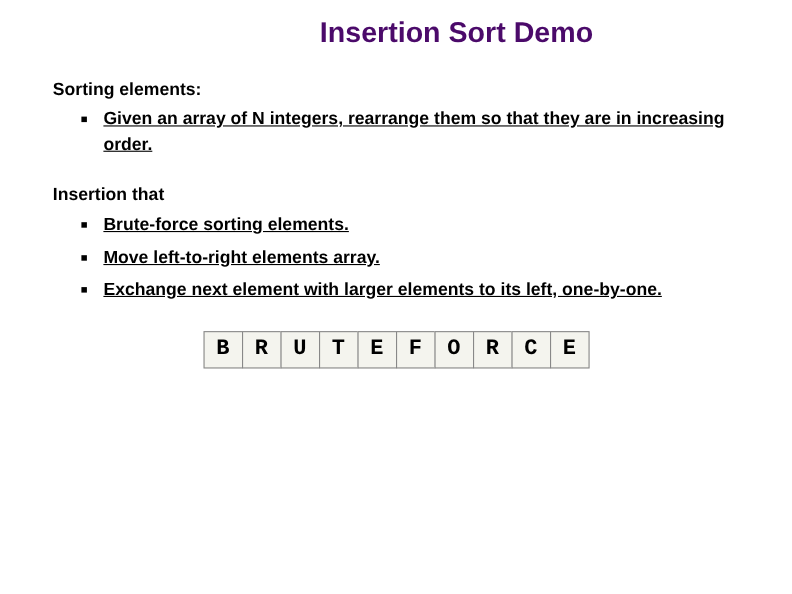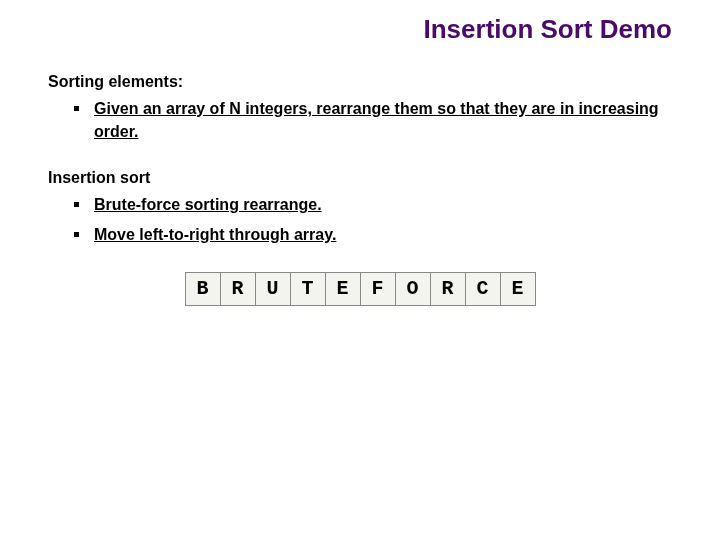--- a/index.html
+++ b/index.html
@@ -13,21 +13,21 @@
       background: #ffffff;
       font-family: Arial, Helvetica, sans-serif;
       overflow: hidden;
     }
     .slide {
       width: 100%;
       height: 100%;
       padding: 14px 48px 20px 48px;
     }
     .title {
-      text-align: right;
+      text-align: center;
       font-size: 26px;
       font-weight: bold;
       color: #4b0a6a;
       margin-bottom: 28px;
       margin-left: 110px;
     }
     .section-heading {
       font-size: 16px;
       font-weight: bold;
       color: #000;
@@ -84,24 +84,25 @@
 <body>
 
 <div class="slide">
   <h1 class="title">Insertion Sort Demo</h1>
 
   <div class="section-heading">Sorting elements:</div>
   <ul>
     <li>Given an array of N integers, rearrange them so that they are in increasing order.</li>
   </ul>
 
-  <div class="section-heading">Insertion sort</div>
+  <div class="section-heading">Insertion that</div>
   <ul>
-    <li>Brute-force sorting rearrange.</li>
-    <li>Move left-to-right through array.</li>
+    <li>Brute-force sorting elements.</li>
+    <li>Move left-to-right elements array.</li>
+    <li>Exchange next element with larger elements to its left, one-by-one.</li>
   </ul>
 
   <div class="array-row">
     <div class="cell">B</div>
     <div class="cell">R</div>
     <div class="cell">U</div>
     <div class="cell">T</div>
     <div class="cell">E</div>
     <div class="cell">F</div>
     <div class="cell">O</div>

